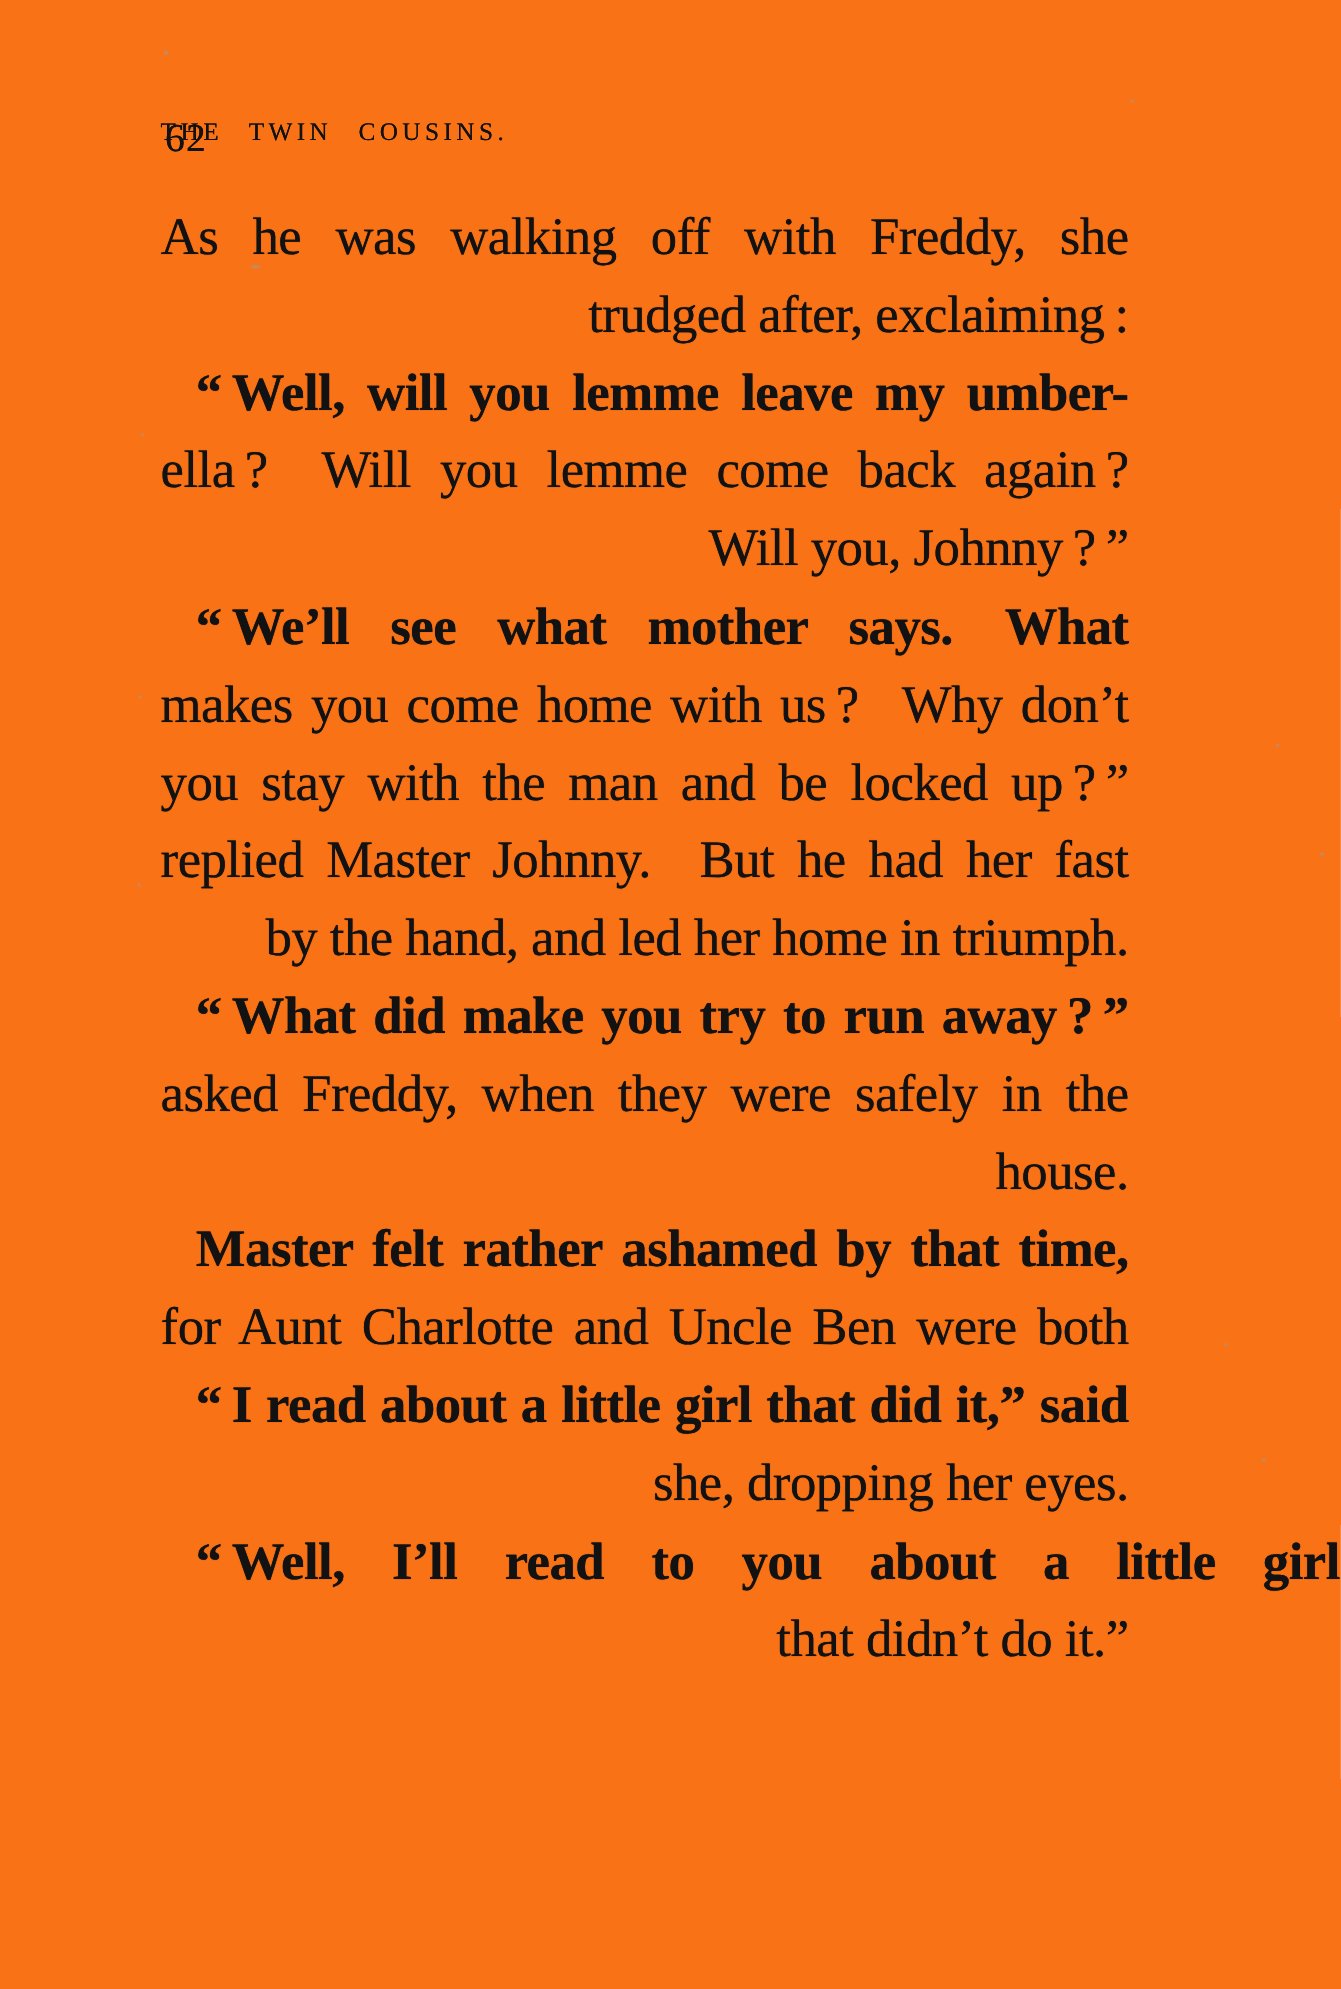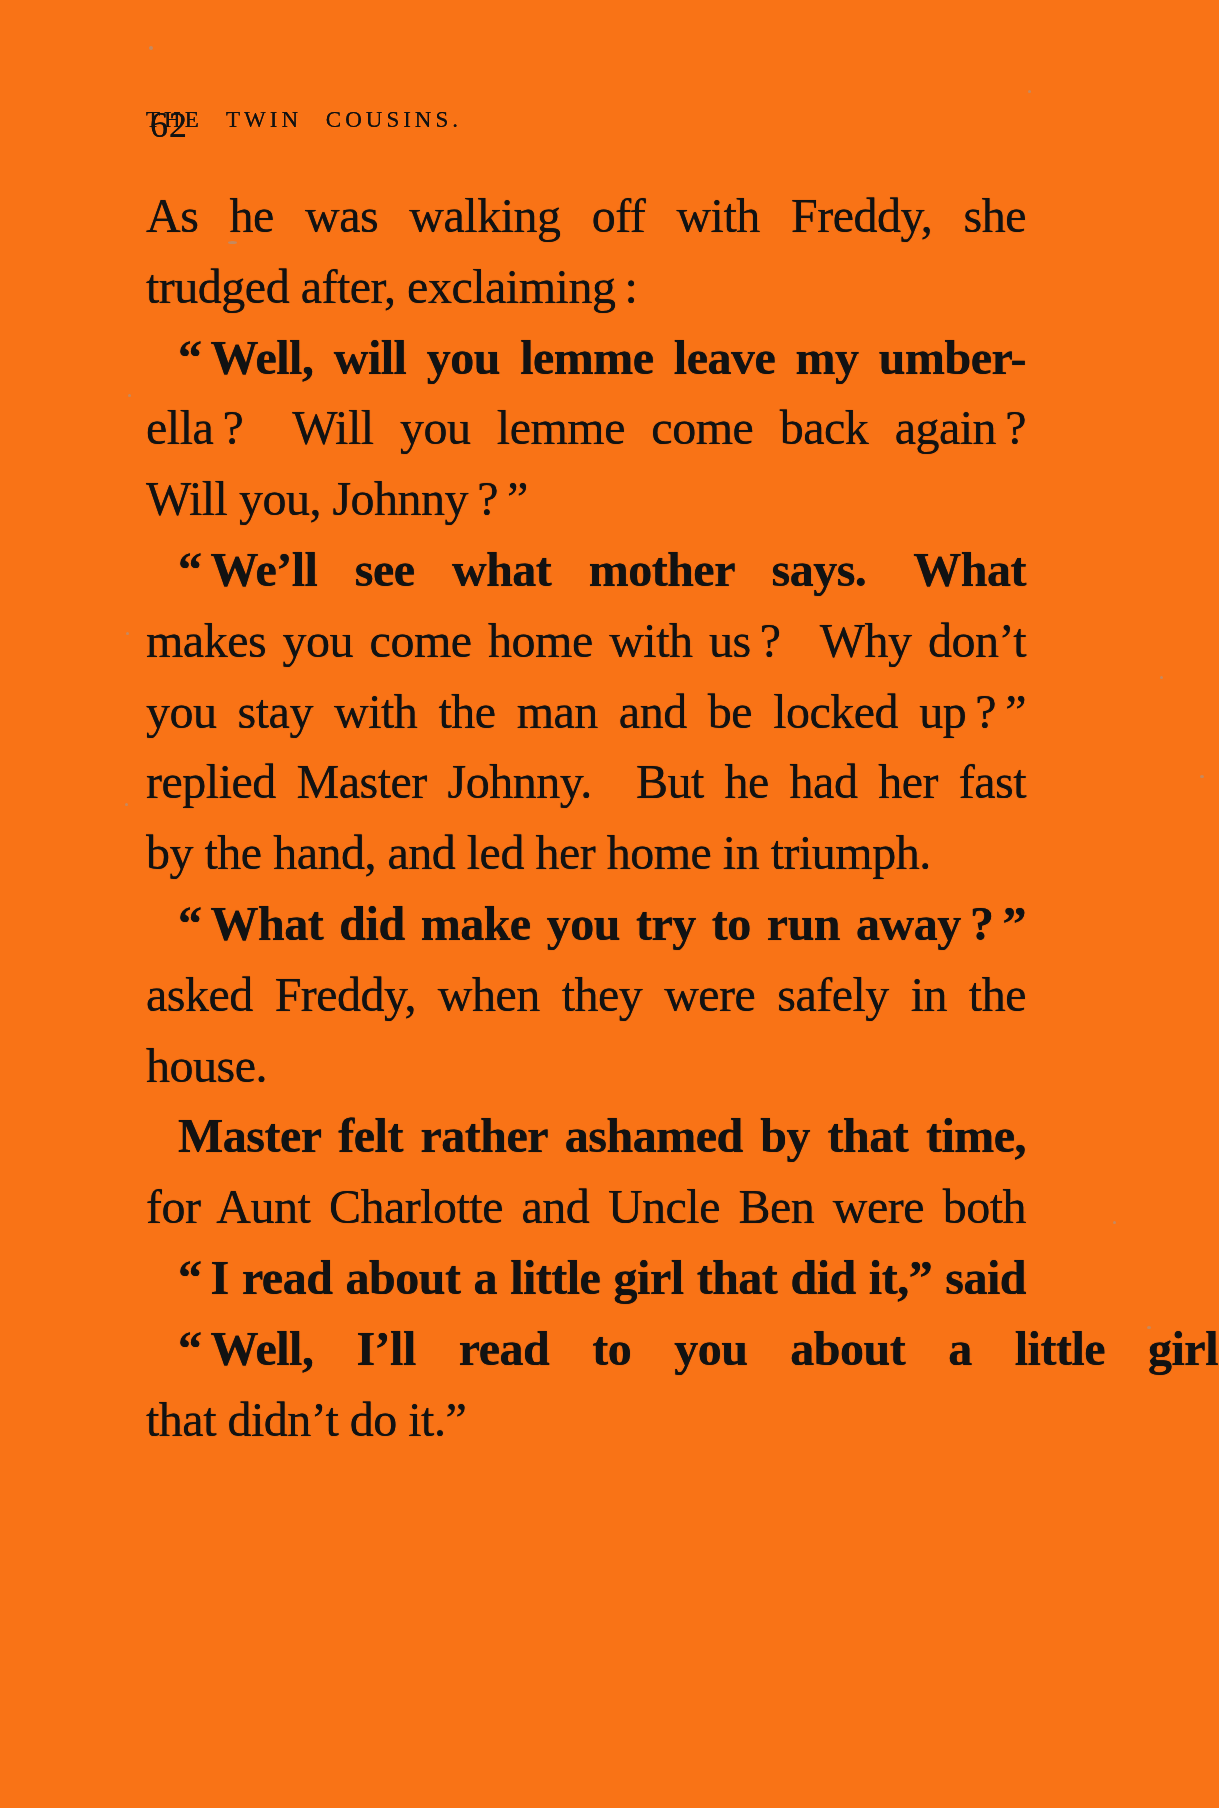--- a/index.html
+++ b/index.html
@@ -42,21 +42,21 @@
     top: 181px;
     width: 880px;
     font-size: 48px;
     line-height: 70.8px;
     letter-spacing: -0.5px;
     text-shadow: 0 0 0.7px currentColor;
   }
   .line {
     height: 70.8px;
     white-space: nowrap;
-    text-align: left;
+    text-align: right;
   }
   .line.j {
     text-align: justify;
     text-align-last: justify;
   }
   .line.i { padding-left: 32px; font-weight: bold; }
   .line.wide { width: 1040px; }
   .speck {
     position: absolute;
     background: #9a9a9a;
@@ -84,20 +84,21 @@
       <div class="line j">makes you come home with us ?  Why don’t</div>
       <div class="line j">you stay with the man and be locked up ? ”</div>
       <div class="line j">replied Master Johnny.  But he had her fast</div>
       <div class="line">by the hand, and led her home in triumph.</div>
       <div class="line j i">“ What did make you try to run away ? ”</div>
       <div class="line j">asked Freddy, when they were safely in the</div>
       <div class="line">house.</div>
       <div class="line j i">Master felt rather ashamed by that time,</div>
       <div class="line j">for Aunt Charlotte and Uncle Ben were both</div>
       <div class="line j i">“ I read about a little girl that did it,” said</div>
+      <div class="line">she, dropping her eyes.</div>
       <div class="line j i wide">“ Well, I’ll read to you about a little girl</div>
       <div class="line">that didn’t do it.”</div>
     </div>
 
 <div class="speck" style="left: 149px; top: 46px; width: 4px; height: 4px;"></div>
     <div class="speck" style="left: 228px; top: 241px; width: 9px; height: 3px;"></div>
     <div class="speck" style="left: 1028px; top: 90px; width: 3px; height: 3px;"></div>
     <div class="speck" style="left: 128px; top: 394px; width: 3px; height: 3px;"></div>
     <div class="speck" style="left: 126px; top: 632px; width: 3px; height: 3px;"></div>
     <div class="speck" style="left: 125px; top: 803px; width: 3px; height: 3px;"></div>

